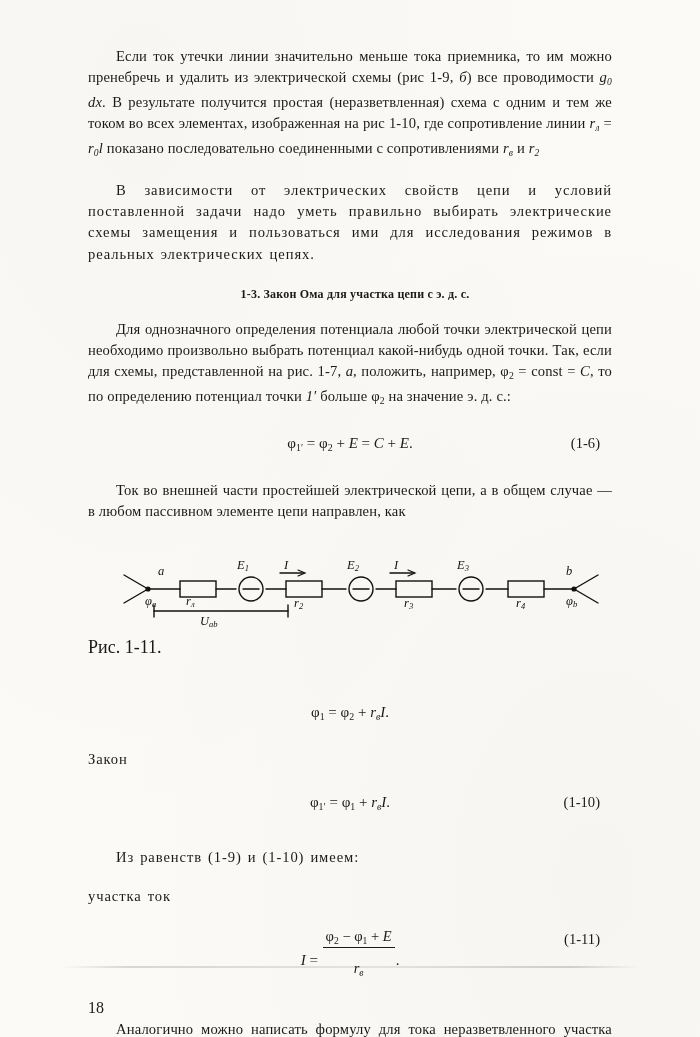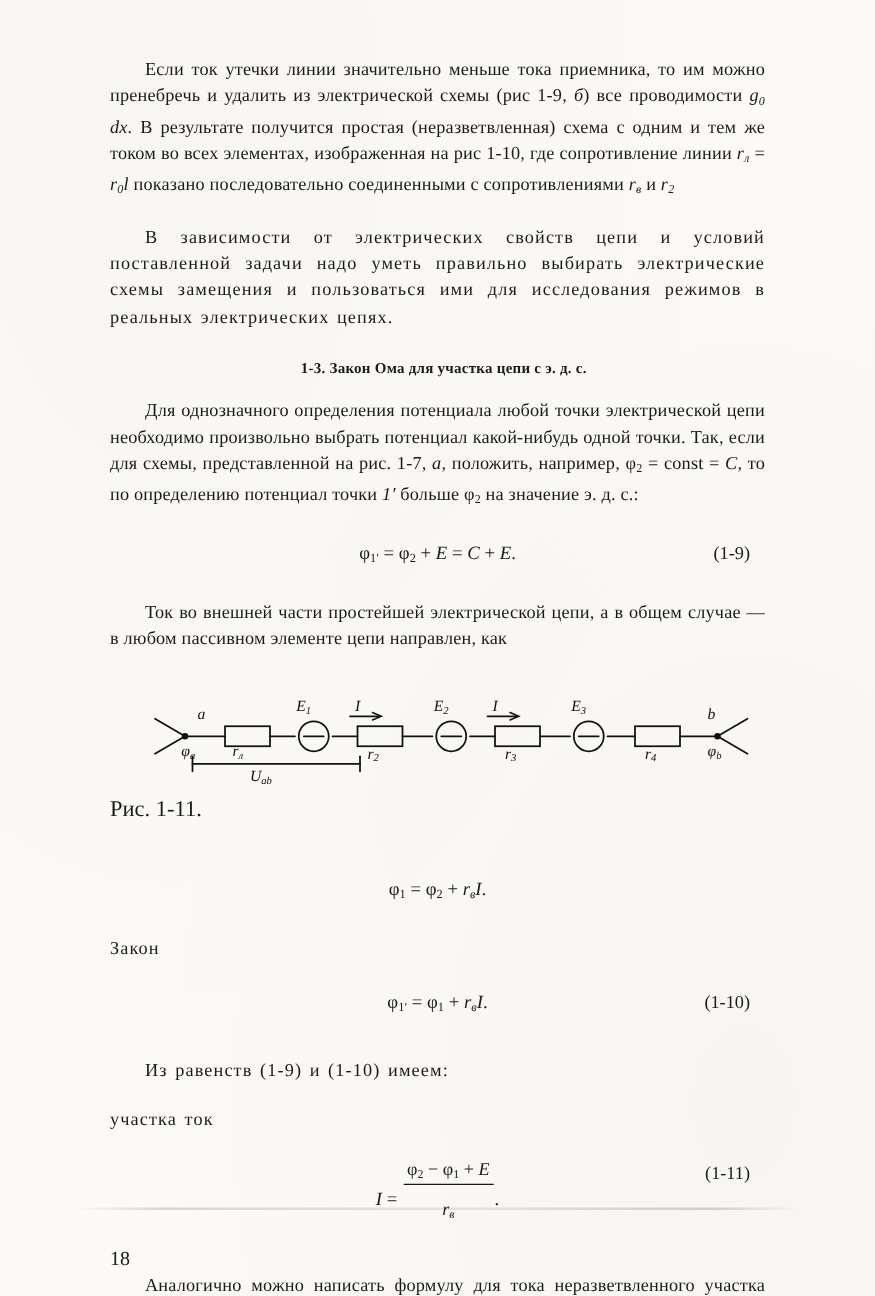--- a/index.html
+++ b/index.html
@@ -157,21 +157,21 @@
     <div class="gap-md"></div>
 
     <p class="para-indent">
       Для однозначного определения потенциала любой точки электрической цепи необходимо произвольно выбрать потенциал какой-нибудь одной точки. Так, если для схемы, представленной на рис. 1-7, <i>а</i>, положить, например, φ<sub class="up">2</sub> = const = <i>C</i>, то по определению потенциал точки <i>1′</i> больше φ<sub class="up">2</sub> на значение э. д. с.:
     </p>
 
     <div class="gap-sm"></div>
 
     <div class="eq-line">
       <span>φ<sub class="up">1′</sub> = φ<sub class="up">2</sub> + <i>E</i> = <i>C</i> + <i>E</i>.</span>
-      <span class="eq-num">(1-9)</span>
+      <span class="eq-num">(1-6)</span>
     </div>
 
     <div class="gap-sm"></div>
 
     <p class="para-indent">
       Ток во внешней части простейшей электрической цепи, а в общем случае — в любом пассивном элементе цепи направлен, как
     </p>
 
     <div class="gap-md"></div>
 

